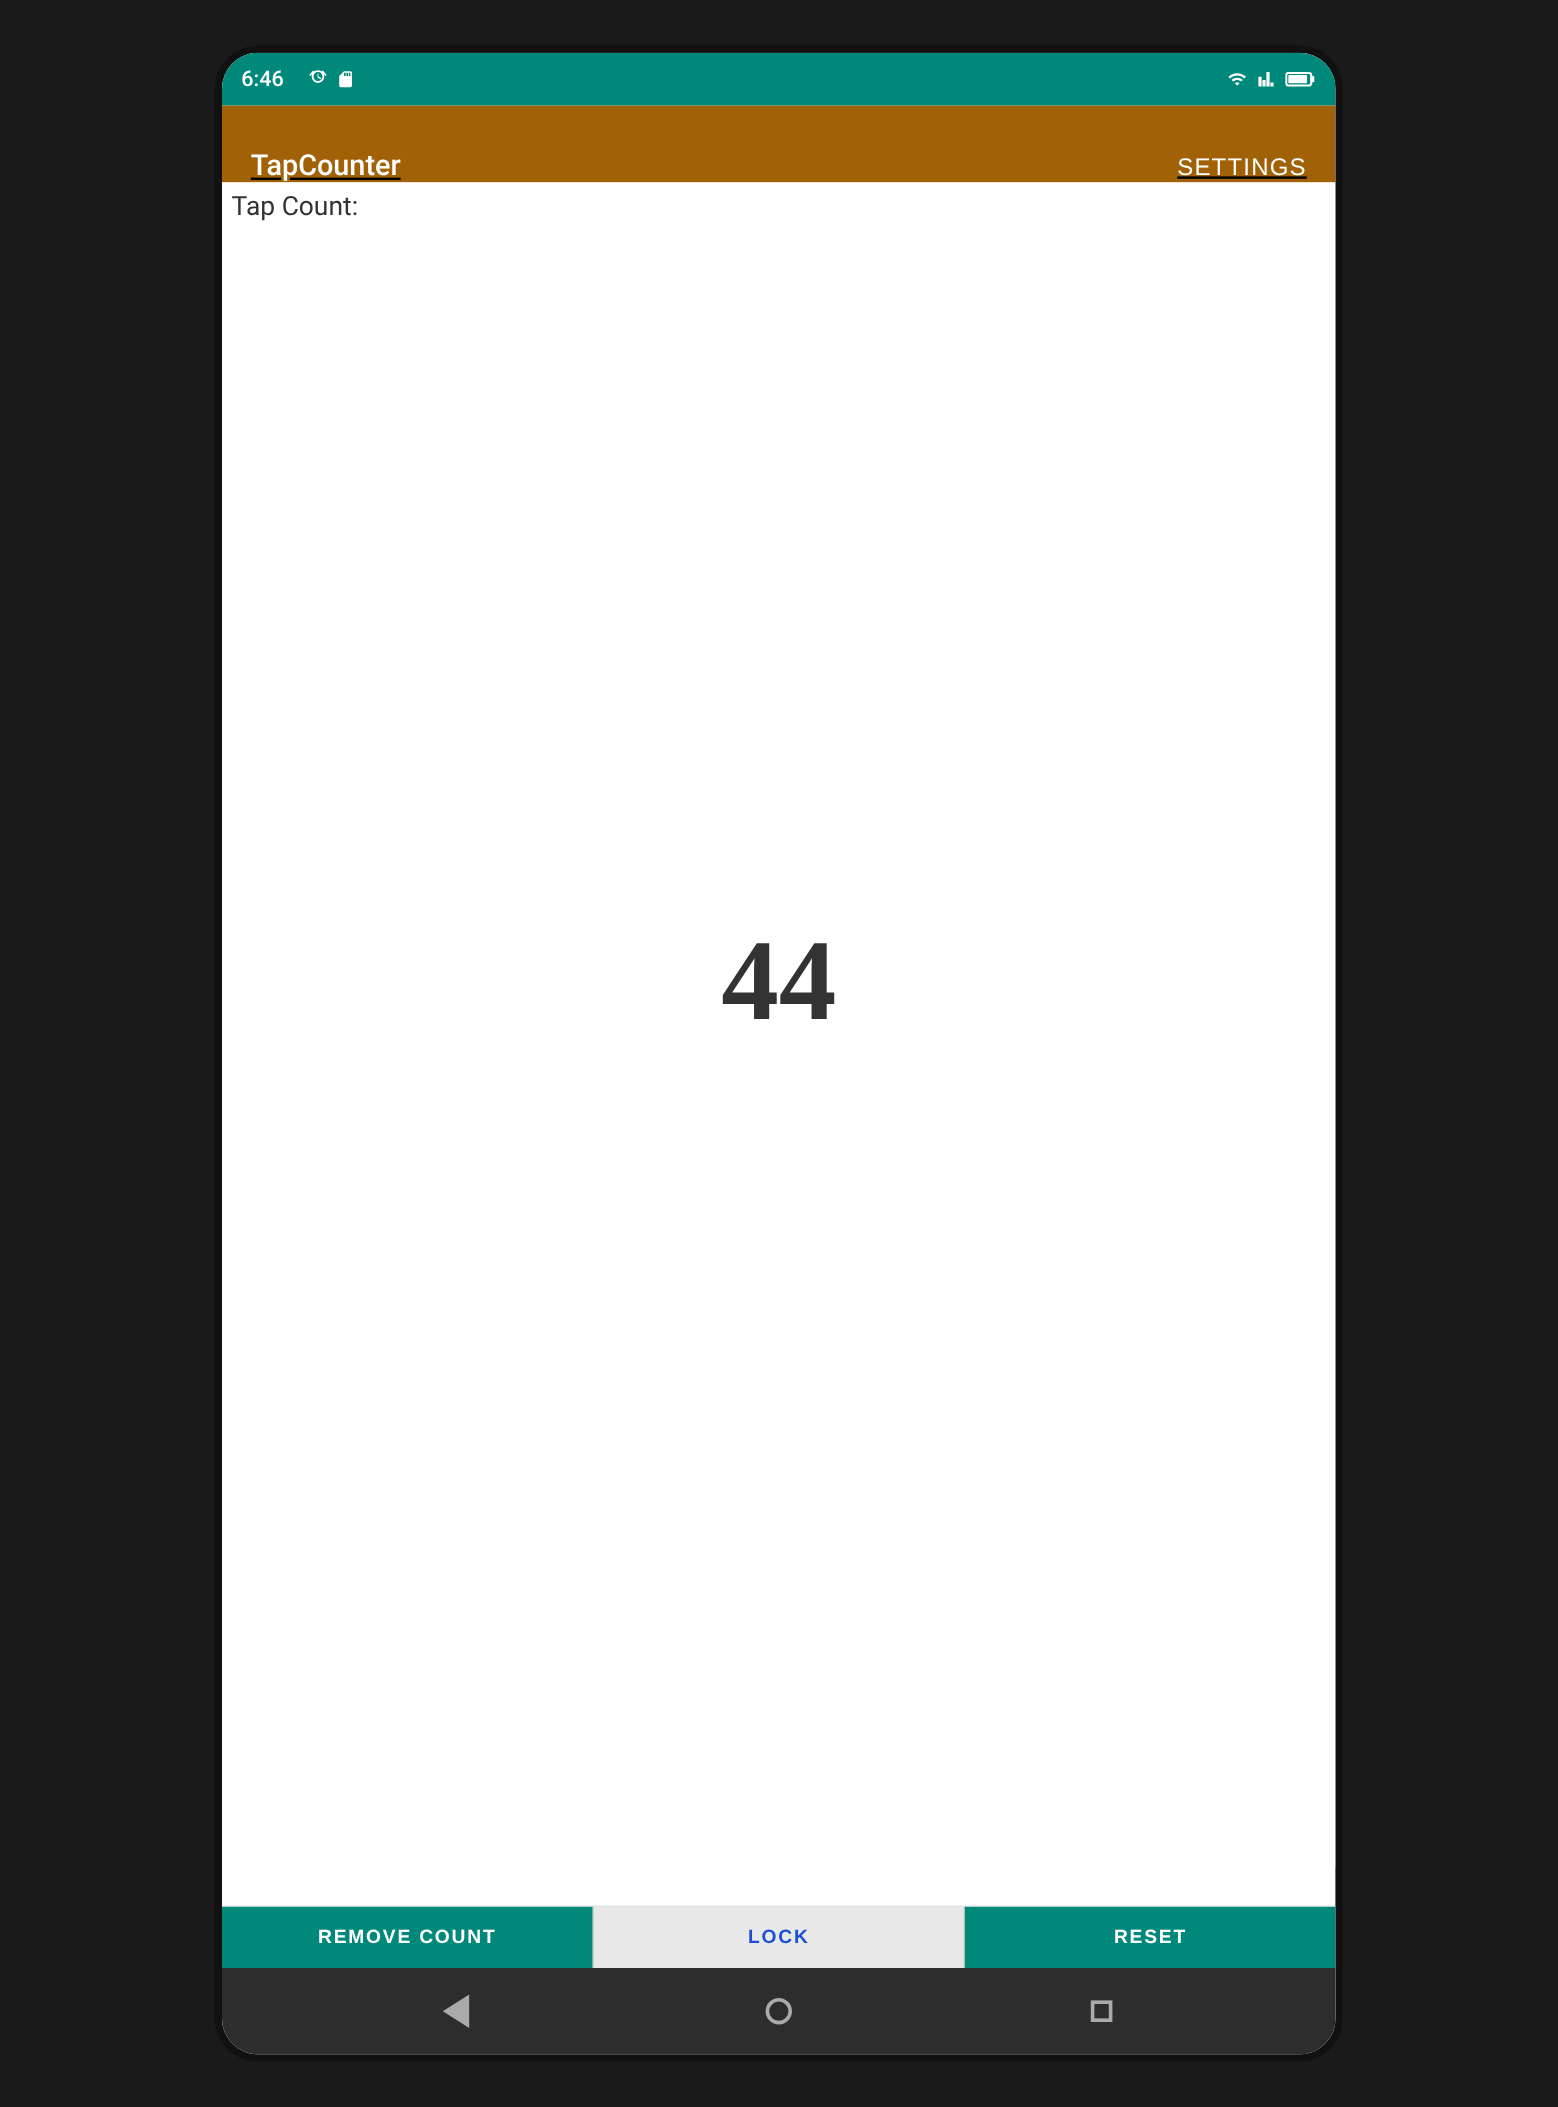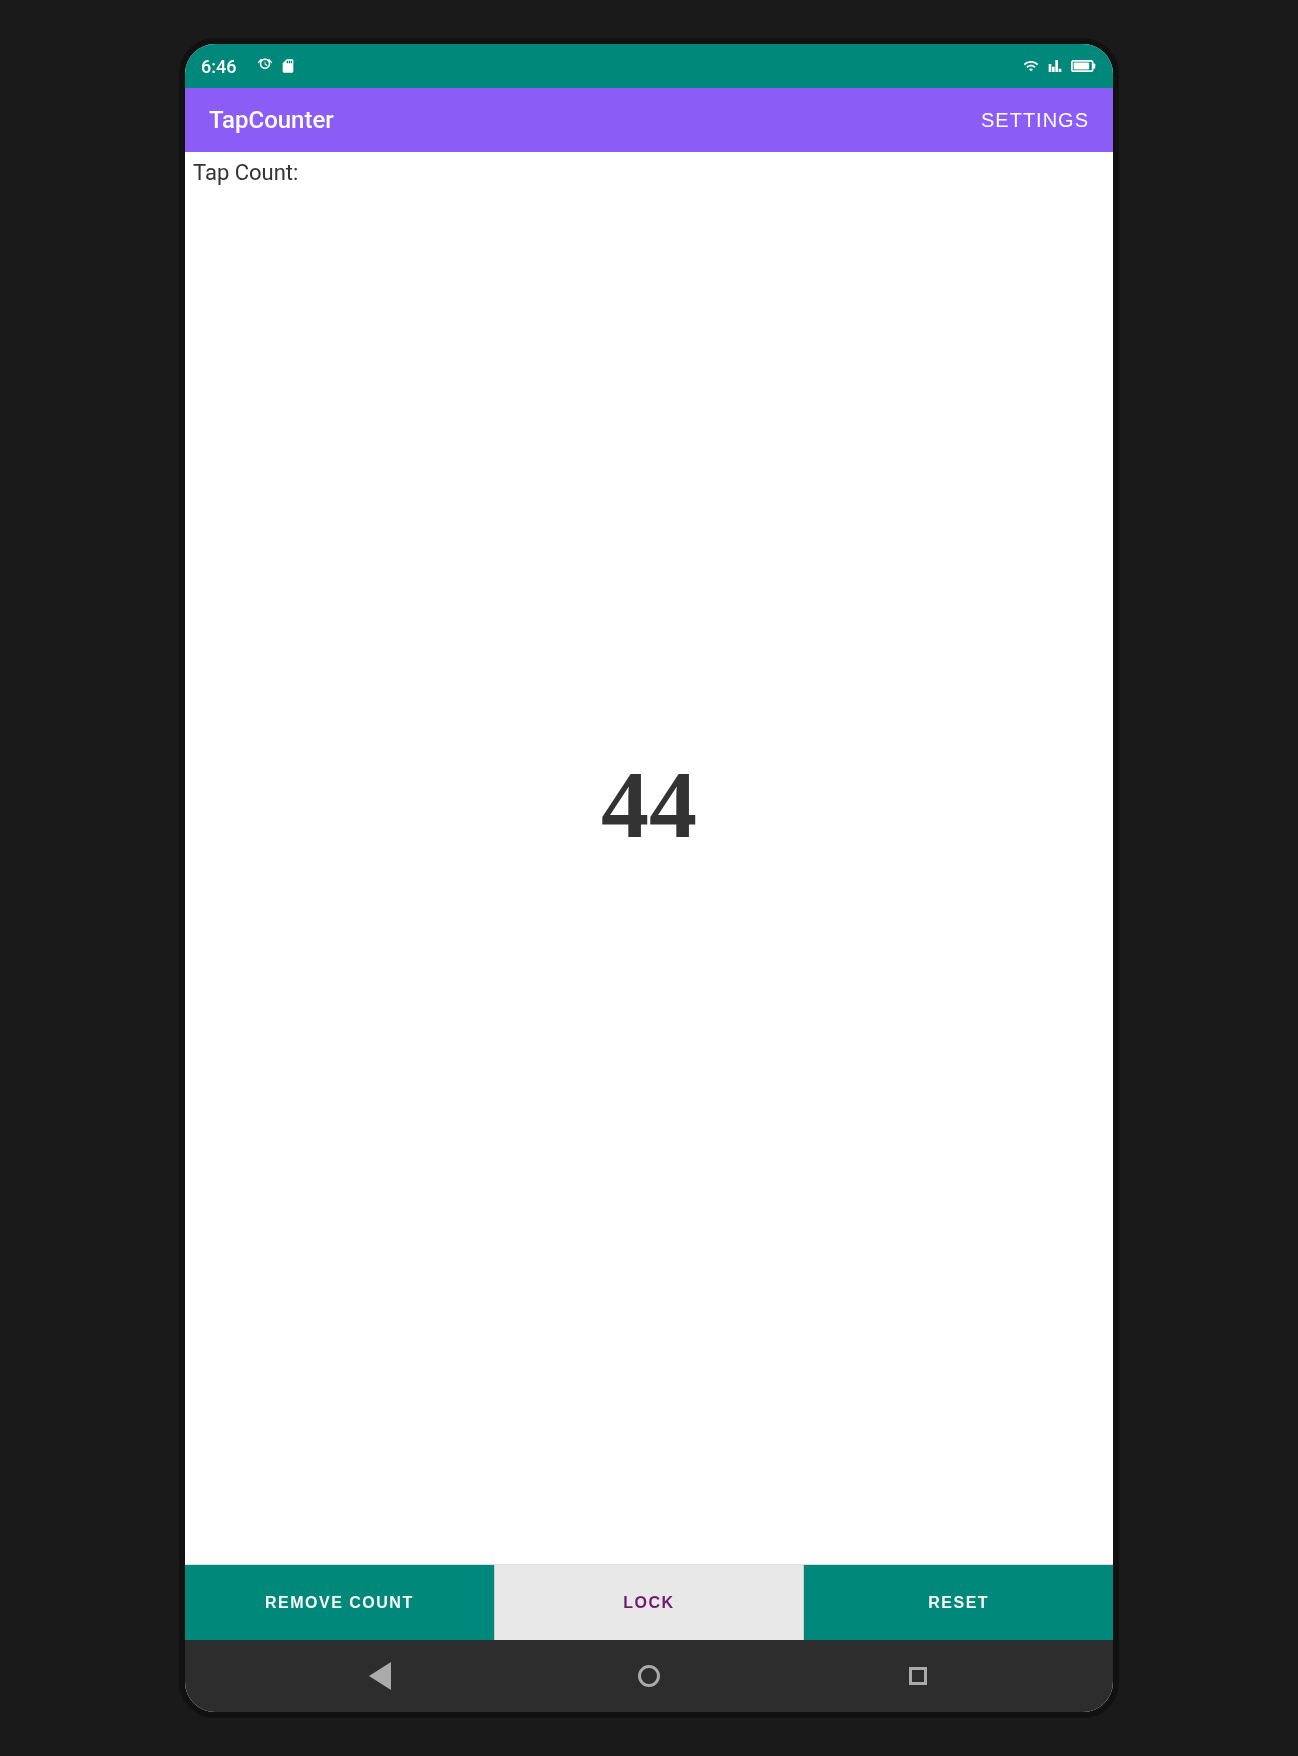--- a/index.html
+++ b/index.html
@@ -63,26 +63,27 @@
     }
 
     .status-bar-right {
       display: flex;
       align-items: center;
       gap: 6px;
     }
 
     
     .app-toolbar {
-      background: #8b5cf6;
+      background: #a16207;
       height: 64px;
       display: flex;
-      align-items: center;
+      align-items: flex-end;
       justify-content: space-between;
       padding: 0 24px;
+      text-decoration: underline;
     }
 
     .app-title {
       color: white;
       font-size: 24px;
       font-weight: 500;
     }
 
     .settings-btn {
       color: white;
@@ -120,41 +121,41 @@
 
     .count-value {
       font-size: 96px;
       font-weight: 700;
       color: #333;
     }
 
     
     .bottom-bar {
       display: flex;
-      height: 76px;
+      height: 52px;
       border-top: 1px solid #ddd;
       margin-top: 32px;
     }
 
     .btn-remove {
       flex: 1;
       background: #00897B;
       color: white;
       border: none;
       font-size: 16px;
       font-weight: 700;
       letter-spacing: 1.5px;
       cursor: pointer;
       text-transform: uppercase;
     }
 
     .btn-lock {
       flex: 1;
       background: #e8e8e8;
-      color: #701a75;
+      color: #1d4ed8;
       border: none;
       font-size: 16px;
       font-weight: 700;
       letter-spacing: 1.5px;
       cursor: pointer;
       text-transform: uppercase;
       border-left: 1px solid #ccc;
       border-right: 1px solid #ccc;
     }
 

